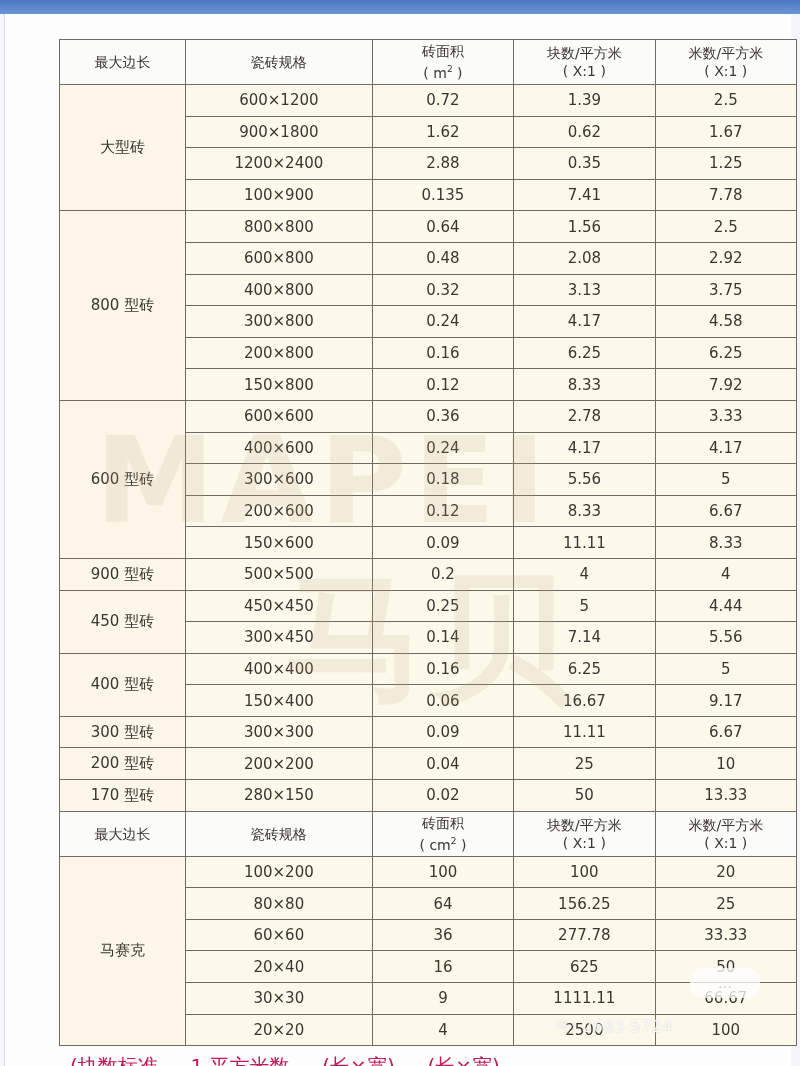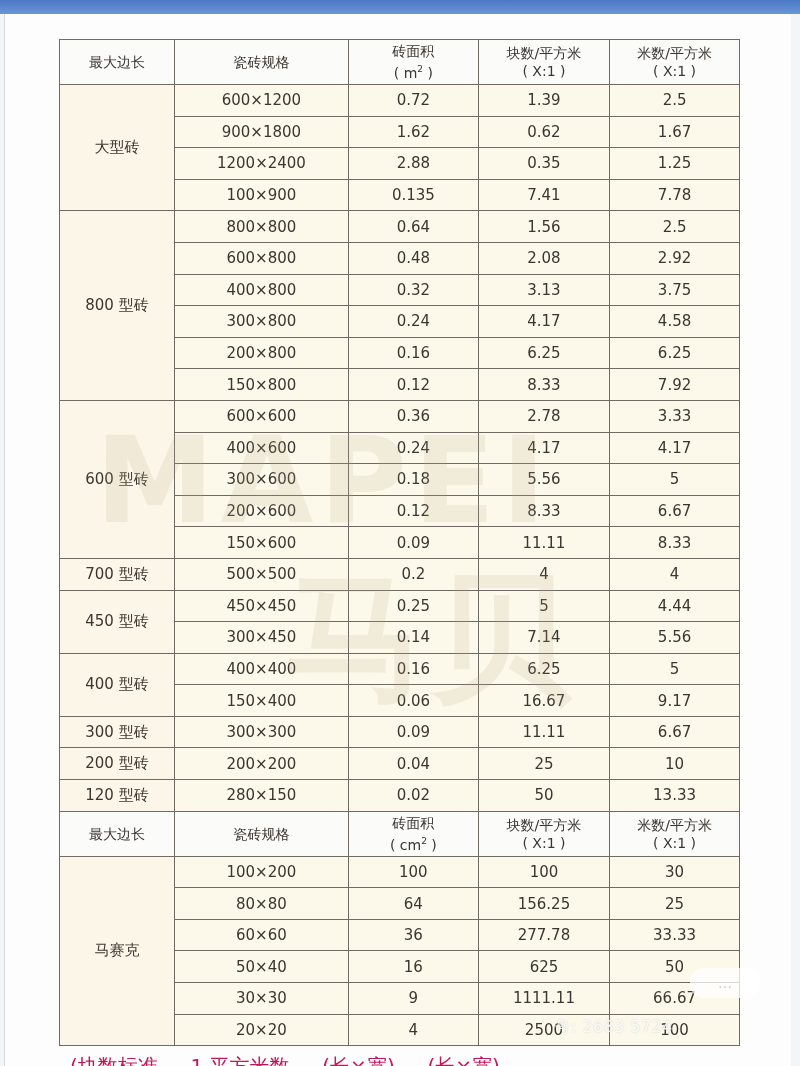--- a/index.html
+++ b/index.html
@@ -22,21 +22,21 @@
       position: absolute; left: 95px; top: 395px; width: 650px; height: 330px;
       pointer-events: none; opacity: 0.16; color: #b9a98a;
       font-weight: bold; font-size: 120px; letter-spacing: 6px;
       font-family: "DejaVu Sans", sans-serif;
     }
     .watermark .wm-logo { position: absolute; left: 0; top: 16px; font-size: 120px; }
     .watermark .wm-cn { position: absolute; left: 190px; top: 150px; font-size: 140px; }
     table.tiles {
       position: absolute; left: 59px; top: 39px;
       border-collapse: collapse;
-      width: 681px;
+      width: 738px;
       color: #3a3631;
       font-size: 15px;
     }
     table.tiles td {
       border: 1.5px solid #6f6a62;
       text-align: center; vertical-align: middle;
       height: 30.6px; padding: 0;
       background: rgba(252, 247, 232, 0.92);
     }
     table.tiles tr.head td {
@@ -171,21 +171,21 @@
         <td>8.33</td>
         <td>6.67</td>
       </tr>
       <tr>
         <td>150×600</td>
         <td>0.09</td>
         <td>11.11</td>
         <td>8.33</td>
       </tr>
       <tr>
-        <td class="group" rowspan="1">700 型砖</td>
+        <td class="group" rowspan="1">900 型砖</td>
         <td>500×500</td>
         <td>0.2</td>
         <td>4</td>
         <td>4</td>
       </tr>
       <tr>
         <td class="group" rowspan="2">450 型砖</td>
         <td>450×450</td>
         <td>0.25</td>
         <td>5</td>
@@ -218,54 +218,54 @@
         <td>6.67</td>
       </tr>
       <tr>
         <td class="group" rowspan="1">200 型砖</td>
         <td>200×200</td>
         <td>0.04</td>
         <td>25</td>
         <td>10</td>
       </tr>
       <tr>
-        <td class="group" rowspan="1">120 型砖</td>
+        <td class="group" rowspan="1">170 型砖</td>
         <td>280×150</td>
         <td>0.02</td>
         <td>50</td>
         <td>13.33</td>
       </tr>
       <tr class="head">
         <td>最大边长</td>
         <td>瓷砖规格</td>
         <td><span>砖面积</span><br><span>( cm</span><sup>2</sup><span> )</span></td>
         <td><span>块数/平方米</span><br><span>( X:1 )</span></td>
         <td><span>米数/平方米</span><br><span>( X:1 )</span></td>
       </tr>
       <tr>
         <td class="group" rowspan="6">马赛克</td>
         <td>100×200</td>
         <td>100</td>
         <td>100</td>
-        <td>30</td>
+        <td>20</td>
       </tr>
       <tr>
         <td>80×80</td>
         <td>64</td>
         <td>156.25</td>
         <td>25</td>
       </tr>
       <tr>
         <td>60×60</td>
         <td>36</td>
         <td>277.78</td>
         <td>33.33</td>
       </tr>
       <tr>
-        <td>50×40</td>
+        <td>20×40</td>
         <td>16</td>
         <td>625</td>
         <td>50</td>
       </tr>
       <tr>
         <td>30×30</td>
         <td>9</td>
         <td>1111.11</td>
         <td>66.67</td>
       </tr>

